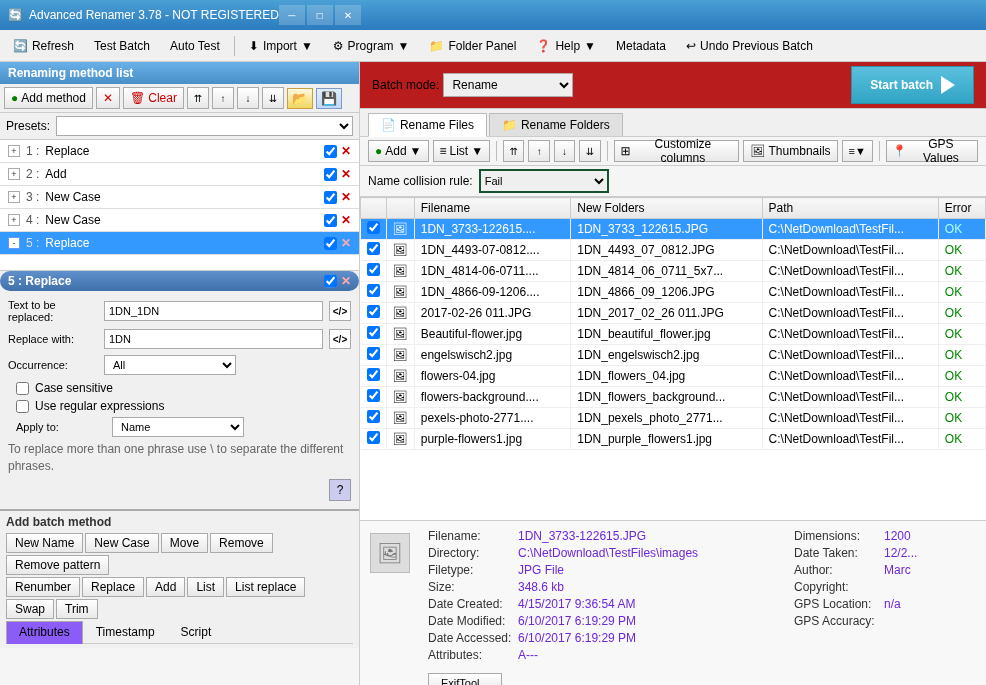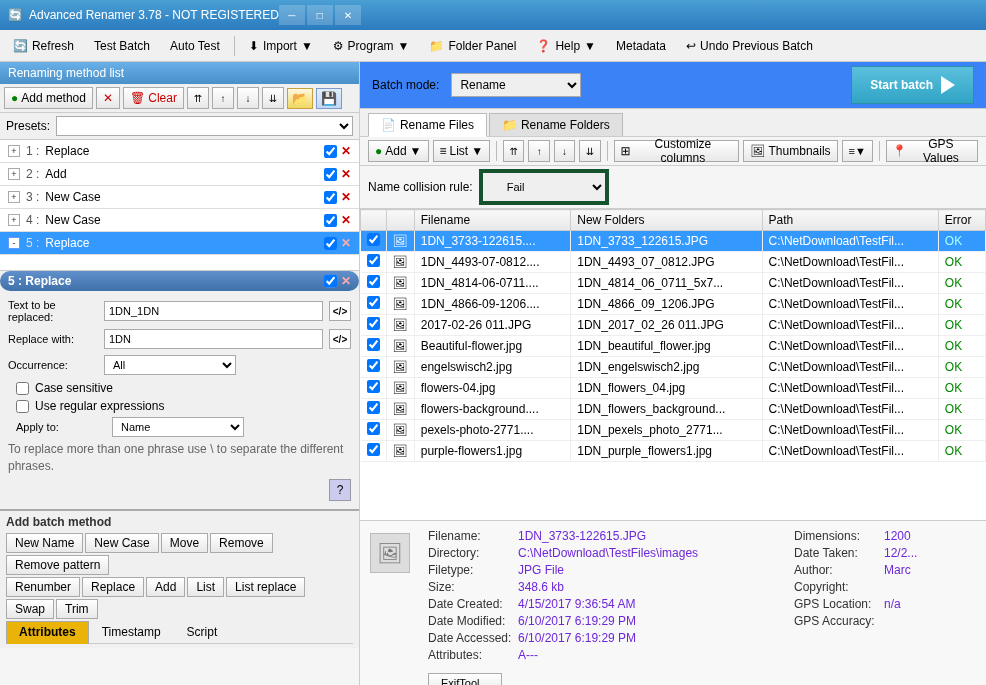--- a/index.html
+++ b/index.html
@@ -14,21 +14,21 @@
     .menubar { background: #f0f0f0; height: 32px; display: flex; align-items: center; padding: 0 4px; border-bottom: 1px solid #ccc; gap: 2px; }
     .menu-btn { padding: 3px 8px; border: 1px solid transparent; background: transparent; cursor: pointer; font-size: 12px; display: flex; align-items: center; gap: 4px; height: 26px; }
     .menu-separator { width: 1px; height: 20px; background: #bbb; margin: 0 3px; }
 
     
     .main { display: flex; height: calc(685px - 62px); }
 
     
     .left-panel { width: 360px; display: flex; flex-direction: column; border-right: 1px solid #ccc; background: #f5f5f5; }
     
-    .left-panel-header { background: linear-gradient(to bottom, #6ab0e8, #4a90c8); padding: 4px 8px; font-weight: normal; color: white; font-size: 12px; }
+    .left-panel-header { background: linear-gradient(to bottom, #6ab0e8, #4a90c8); padding: 4px 8px; font-weight: bold; color: white; font-size: 12px; }
     
     .method-toolbar { display: flex; align-items: center; padding: 3px 4px; background: #f0f0f0; border-bottom: 1px solid #ccc; gap: 3px; }
     .toolbar-btn { padding: 2px 6px; background: linear-gradient(to bottom, #fff, #e8e8e8); border: 1px solid #aaa; cursor: pointer; font-size: 11px; height: 22px; display: flex; align-items: center; gap: 3px; }
     .toolbar-btn.red-btn { color: #c00; }
     .arrow-btn { padding: 2px 4px; background: linear-gradient(to bottom, #fff, #e8e8e8); border: 1px solid #aaa; cursor: pointer; font-size: 10px; height: 22px; width: 22px; display: flex; align-items: center; justify-content: center; }
 
     .presets-row { display: flex; align-items: center; padding: 3px 6px; background: #f0f0f0; border-bottom: 1px solid #ccc; gap: 6px; font-size: 12px; }
     .presets-combo { flex: 1; height: 20px; border: 1px solid #aaa; background: white; font-size: 11px; }
 
     .method-list { flex: 1; overflow-y: auto; background: white; }
@@ -49,33 +49,33 @@
     .detail-input { flex: 1; height: 20px; border: 1px solid #aaa; padding: 0 4px; font-size: 11px; background: white; }
     .detail-combo { height: 20px; border: 1px solid #aaa; padding: 0 4px; font-size: 11px; background: white; width: 132px; }
     .code-btn { width: 22px; height: 20px; border: 1px solid #aaa; background: #fff; font-size: 10px; cursor: pointer; display: flex; align-items: center; justify-content: center; font-weight: bold; }
     .checkbox-row { display: flex; align-items: center; gap: 6px; margin-bottom: 4px; padding-left: 8px; }
     .apply-row { display: flex; align-items: center; gap: 6px; margin-bottom: 4px; }
     .help-note { font-size: 10px; color: #666; margin-top: 4px; line-height: 1.4; }
 
     
     .right-panel { flex: 1; display: flex; flex-direction: column; background: white; }
     
-    .batch-bar { display: flex; align-items: center; padding: 4px 12px; background: #3b82f6; border-bottom: 1px solid #ccc; gap: 12px; }
+    .batch-bar { display: flex; align-items: center; padding: 4px 12px; background: #b91c1c; border-bottom: 1px solid #ccc; gap: 4px; }
     .batch-combo { width: 130px; height: 24px; border: 1px solid #aaa; padding: 0 4px; font-size: 12px; }
     .start-batch-btn { margin-left: auto; background: linear-gradient(to bottom, #5bc0de, #31a4c4); border: 1px solid #2a8fa8; color: white; font-size: 13px; font-weight: bold; padding: 6px 18px; cursor: pointer; display: flex; align-items: center; gap: 8px; height: 38px; }
     .play-icon { width: 0; height: 0; border-top: 9px solid transparent; border-bottom: 9px solid transparent; border-left: 14px solid white; }
 
     .file-tabs { display: flex; padding: 4px 8px 0; background: #f0f0f0; border-bottom: 1px solid #ccc; gap: 2px; }
     .file-tab { padding: 4px 12px; border: 1px solid #bbb; border-bottom: none; cursor: pointer; font-size: 12px; background: #e0e0e0; display: flex; align-items: center; gap: 4px; }
     .file-tab.active { background: white; border-bottom: 1px solid white; margin-bottom: -1px; }
 
     .file-toolbar { display: flex; align-items: center; padding: 3px 8px; background: #f5f5f5; border-bottom: 1px solid #ccc; gap: 4px; }
     
     .collision-row { display: flex; align-items: center; padding: 3px 8px; background: #f5f5f5; border-bottom: 1px solid #ccc; gap: 6px; font-size: 12px; }
-    .collision-combo { width: 130px; height: 36px; border: 4px solid #14532d; font-size: 11px; padding-left: 20px; }
+    .collision-combo { width: 130px; height: 24px; border: 2px solid #14532d; font-size: 11px; }
 
     
     .file-table-wrap { flex: 1; overflow: hidden; display: flex; flex-direction: column; }
     .file-table { width: 100%; border-collapse: collapse; font-size: 11px; }
     .file-table thead th { background: linear-gradient(to bottom, #f8f8f8, #e8e8e8); border: 1px solid #ccc; padding: 3px 6px; text-align: left; font-weight: normal; position: sticky; top: 0; }
     .file-table tbody tr { border-bottom: 1px solid #eee; }
     .file-table tbody tr.selected { background: #3399ff; color: white; }
     .file-table td { padding: 2px 6px; border-right: 1px solid #eee; }
     .check-col { width: 20px; text-align: center; }
     .icon-col { width: 20px; text-align: center; }
@@ -95,21 +95,21 @@
     .exif-btn { margin-top: 8px; padding: 3px 12px; background: linear-gradient(to bottom, #fff, #e8e8e8); border: 1px solid #aaa; cursor: pointer; font-size: 11px; }
 
     
     .batch-method-bar { background: #f0f0f0; border-top: 2px solid #aaa; padding: 4px 6px; }
     .batch-method-title { font-weight: bold; margin-bottom: 4px; color: #333; }
     .batch-method-row { display: flex; flex-wrap: wrap; gap: 2px; margin-bottom: 2px; }
     .batch-method-btn { padding: 2px 8px; background: linear-gradient(to bottom, #fff, #e8e8e8); border: 1px solid #aaa; cursor: pointer; font-size: 11px; }
 
     .batch-tabs { display: flex; border-bottom: 1px solid #ccc; }
     .batch-tab { padding: 3px 12px; border: 1px solid transparent; cursor: pointer; font-size: 11px; }
-    .batch-tab.active { border: 1px solid #aaa; border-bottom: none; background: #eab308; margin-bottom: -1px; font-weight: bold; }
+    .batch-tab.active { border: 1px solid #aaa; border-bottom: none; background: #8b5cf6; margin-bottom: -1px; }
 
     .folder-btn { background: linear-gradient(to bottom, #fff8e0, #f0d860); border: 1px solid #c8a040; padding: 2px 4px; cursor: pointer; font-size: 13px; }
     .floppy-btn { background: linear-gradient(to bottom, #e0f0ff, #c0d8f8); border: 1px solid #8099cc; padding: 2px 4px; cursor: pointer; font-size: 13px; }
   </style>
 </head>
 <body>
 
 <div class="titlebar">
   <span style="margin-right:6px;">🔄</span>
   <span>Advanced Renamer 3.78 - NOT REGISTERED</span>

